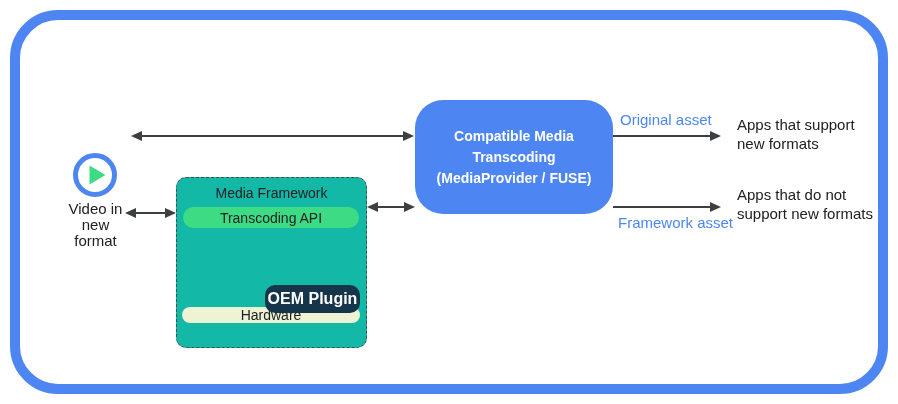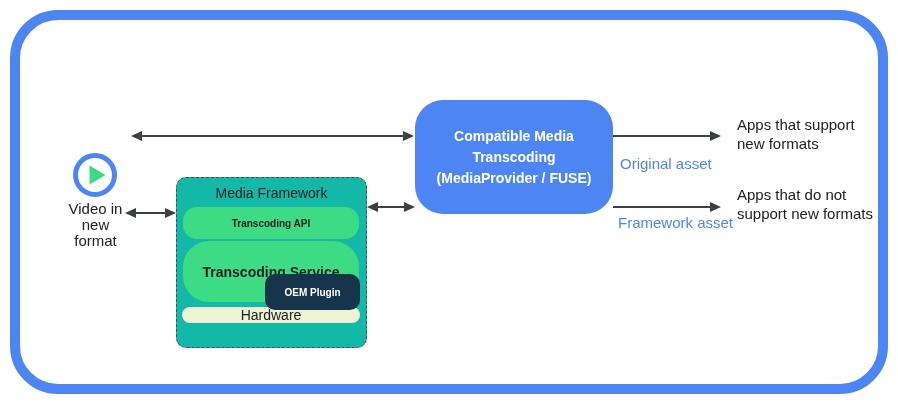--- a/index.html
+++ b/index.html
@@ -78,37 +78,37 @@
     position:absolute;left:0;top:7px;width:100%;
     text-align:center;
     font-size:14px;
   }
   .pill{
     position:absolute;
     display:flex;align-items:center;justify-content:center;
     text-align:center;
   }
   .pill-api{
-    left:6px;top:29px;width:176px;height:32px;
+    left:6px;top:29px;width:176px;height:21px;
     background:var(--green);
     border-radius:14px;
-    font-weight:bold;font-size:10px;
+    font-weight:normal;font-size:14px;
   }
   .pill-service{
     left:6px;top:63px;width:176px;height:61px;
     background:var(--green);
     border-radius:26px;
     font-weight:bold;font-size:14px;
   }
   .pill-oem{
-    left:88px;top:96px;width:95px;height:36px;
+    left:88px;top:107px;width:95px;height:28px;
     background:var(--oem);
     border-radius:10px;
     color:#fff;
-    font-weight:bold;font-size:10px;
+    font-weight:bold;font-size:16px;
     z-index:2;
   }
   .pill-hw{
     left:5px;top:129px;width:178px;height:16px;
     background:var(--hardware);
     border-radius:15px;
     font-size:14px;
   }
   
   .transcoder{
@@ -121,21 +121,21 @@
     font-weight:bold;font-size:14px;line-height:21px;
     text-align:center;
     white-space:pre-line;
   }
   
   .asset-label{
     position:absolute;
     color:var(--blue);
     font-size:15px;
   }
-  .asset-original{left:620px;top:111px;margin-top:44px;}
+  .asset-original{left:620px;top:111px;}
   .asset-transcoded{left:618px;top:214px;}
   .sink{
     position:absolute;left:737px;
     font-size:15px;line-height:19px;
     white-space:pre-line;
   }
   .sink-support{top:115px;}
   .sink-nosupport{top:185px;}
 </style>
 </head>
@@ -156,21 +156,20 @@
 
   <div class="arrow double" style="left:133px;top:135px;width:279px;"></div>
   <div class="arrow double" style="left:127px;top:212px;width:47px;"></div>
   <div class="arrow double" style="left:369px;top:206px;width:44px;"></div>
   <div class="arrow" style="left:613px;top:135px;width:106px;"></div>
   <div class="arrow" style="left:613px;top:206px;width:106px;"></div>
 
   <div class="mf-box">
     <div class="mf-title">Media Framework</div>
     <div class="pill pill-api">Transcoding API</div>
-    <div class="pill pill-service">Transcoding Service</div>
     <div class="pill pill-oem">OEM Plugin</div>
     <div class="pill pill-hw">Hardware</div>
   </div>
 
   <div class="transcoder">Compatible Media
 Transcoding
 (MediaProvider / FUSE)</div>
 
   <div class="asset-label asset-original">Original asset</div>
   <div class="asset-label asset-transcoded">Framework asset</div>

